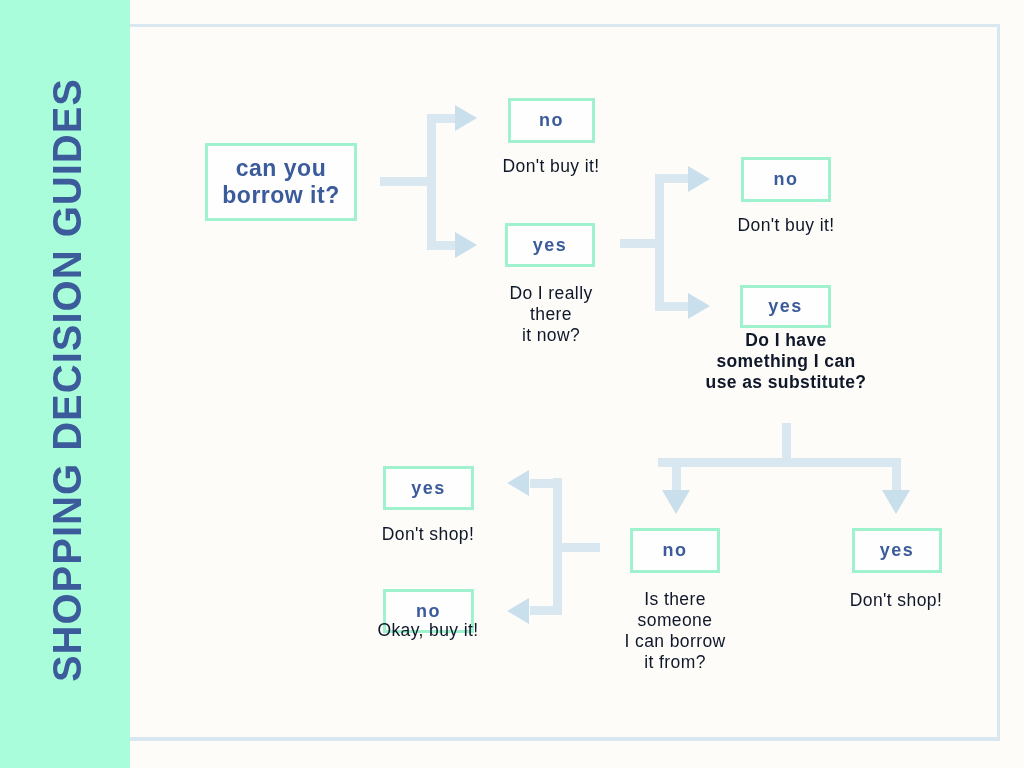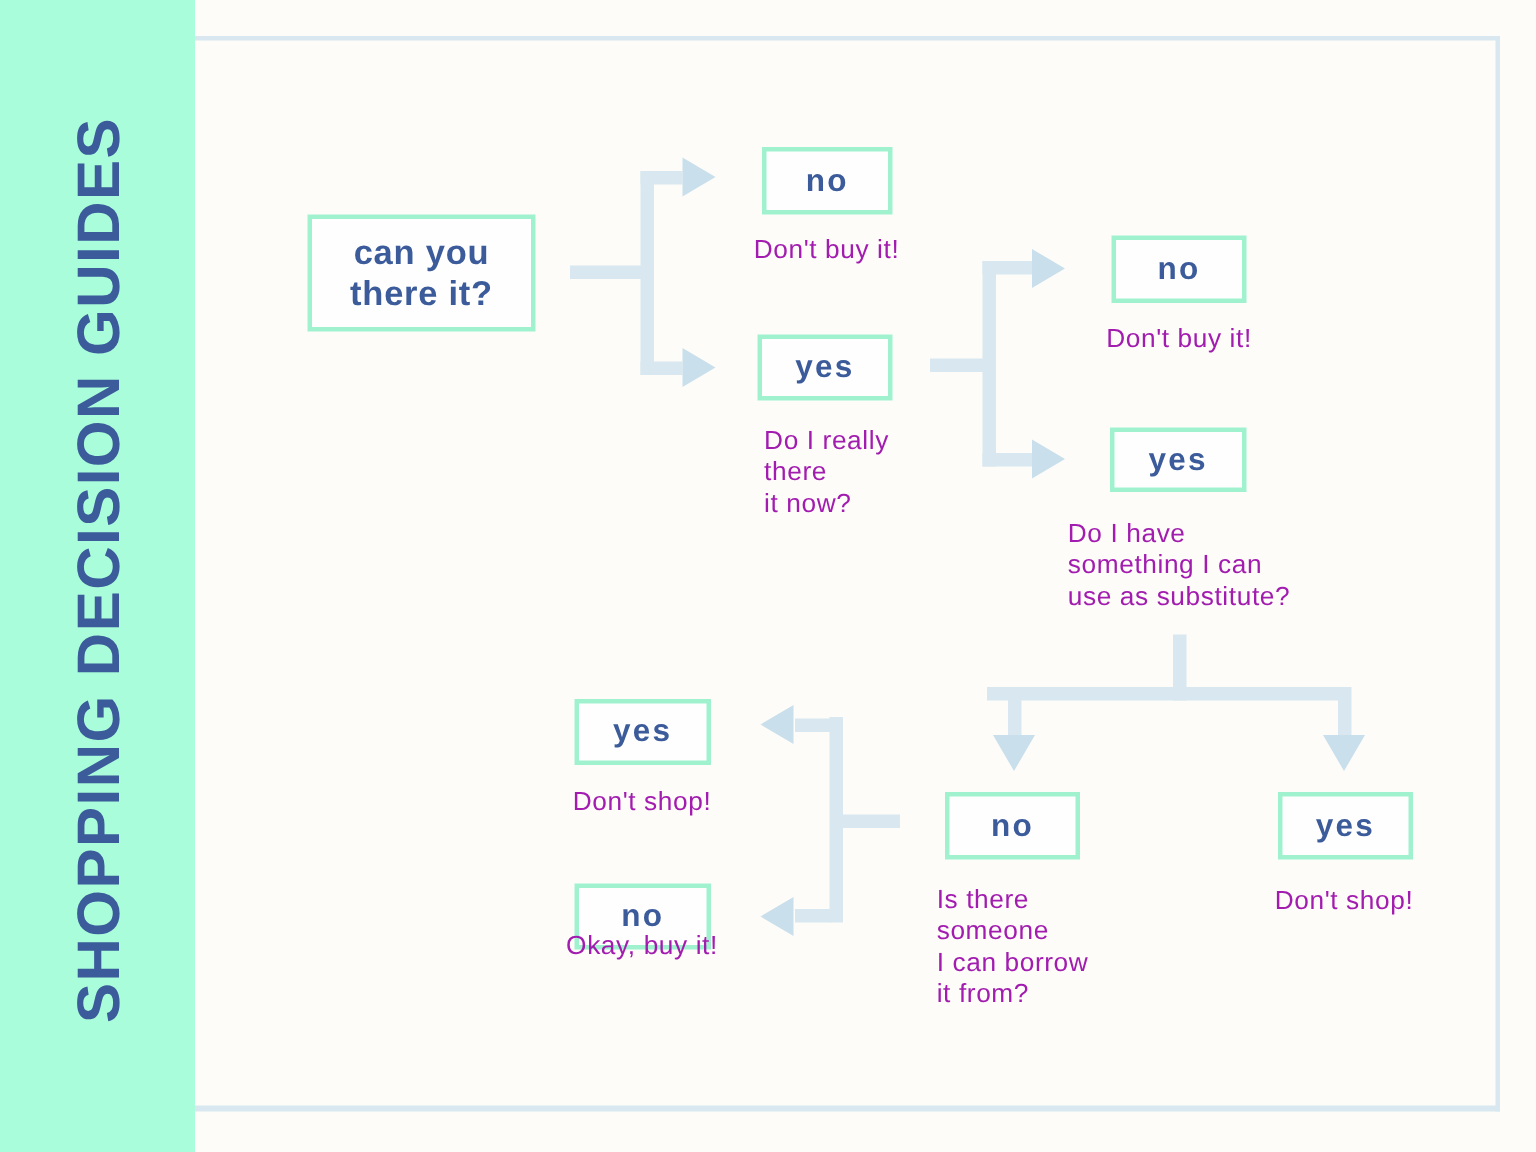--- a/index.html
+++ b/index.html
@@ -38,46 +38,47 @@
 
   
   .box {
     position: absolute;
     background: #fefefe;
     border: 3px solid #a0f2cf;
     display: flex; align-items: center; justify-content: center;
     color: #3b5b9a; font-weight: 700;
     text-align: center;
   }
-  .answer { font-size: 21px; letter-spacing: 1.5px; }
+  .answer { font-size: 18px; letter-spacing: 1.5px; }
   .root-q { font-size: 23px; line-height: 27px; white-space: pre-line; letter-spacing: 0.5px; }
 
   #box-root { left: 205px; top: 143px; width: 152px; height: 78px; }
   #box-no1  { left: 508px; top:  98px; width: 87px;  height: 45px; }
   #box-yes1 { left: 505px; top: 223px; width: 90px;  height: 44px; }
   #box-no2  { left: 741px; top: 157px; width: 90px;  height: 45px; }
   #box-yes2 { left: 740px; top: 285px; width: 91px;  height: 43px; }
   #box-yes3 { left: 383px; top: 466px; width: 91px;  height: 44px; }
   #box-no3  { left: 383px; top: 589px; width: 91px;  height: 44px; }
   #box-no4  { left: 630px; top: 528px; width: 90px;  height: 45px; }
   #box-yes4 { left: 852px; top: 528px; width: 90px;  height: 45px; }
 
   
   .cap {
     position: absolute;
     transform: translateX(-50%);
-    color: #a21caf;
+    color: #0f172a;
     font-size: 17.5px; line-height: 21px;
     letter-spacing: 0.4px;
+    text-align: center;
     white-space: pre-line;
   }
   #cap-no1  { left: 551px; top: 156px; }
   #cap-yes1 { left: 551px; top: 283px; }
   #cap-no2  { left: 786px; top: 215px; }
-  #cap-yes2 { left: 786px; top: 345px; }
+  #cap-yes2 { left: 786px; top: 330px; font-weight: bold; }
   #cap-yes3 { left: 428px; top: 524px; }
   #cap-no3  { left: 428px; top: 620px; }
   #cap-no4  { left: 675px; top: 589px; }
   #cap-yes4 { left: 896px; top: 590px; }
 
   
   .seg { position: absolute; background: #d9e8f0; }
   .head { position: absolute; width: 0; height: 0; }
   .head-r { border-top: 13px solid transparent; border-bottom: 13px solid transparent; border-left: 22px solid #c9dfec; }
   .head-l { border-top: 13px solid transparent; border-bottom: 13px solid transparent; border-right: 22px solid #c9dfec; }
@@ -119,21 +120,21 @@
 <body>
 
 <div class="sidebar">
   <div class="sidebar-title">SHOPPING DECISION GUIDES</div>
 </div>
 
 <div class="frame"></div>
 
 <div class="box" id="box-root">
   <span class="root-q">can you
-there it?</span>
+borrow it?</span>
 </div>
 
 <div class="box" id="box-no1">
   <span class="answer">no</span>
 </div>
 <div class="cap" id="cap-no1">Don't buy it!</div>
 
 <div class="box" id="box-yes1">
   <span class="answer">yes</span>
 </div>

